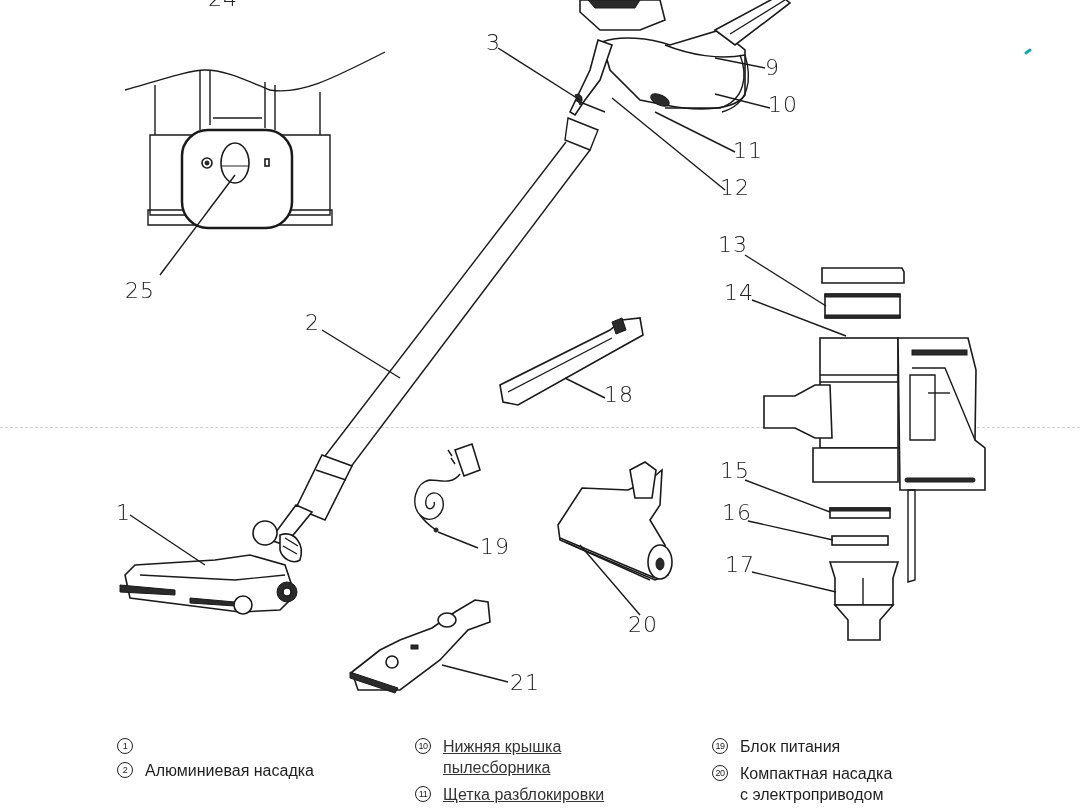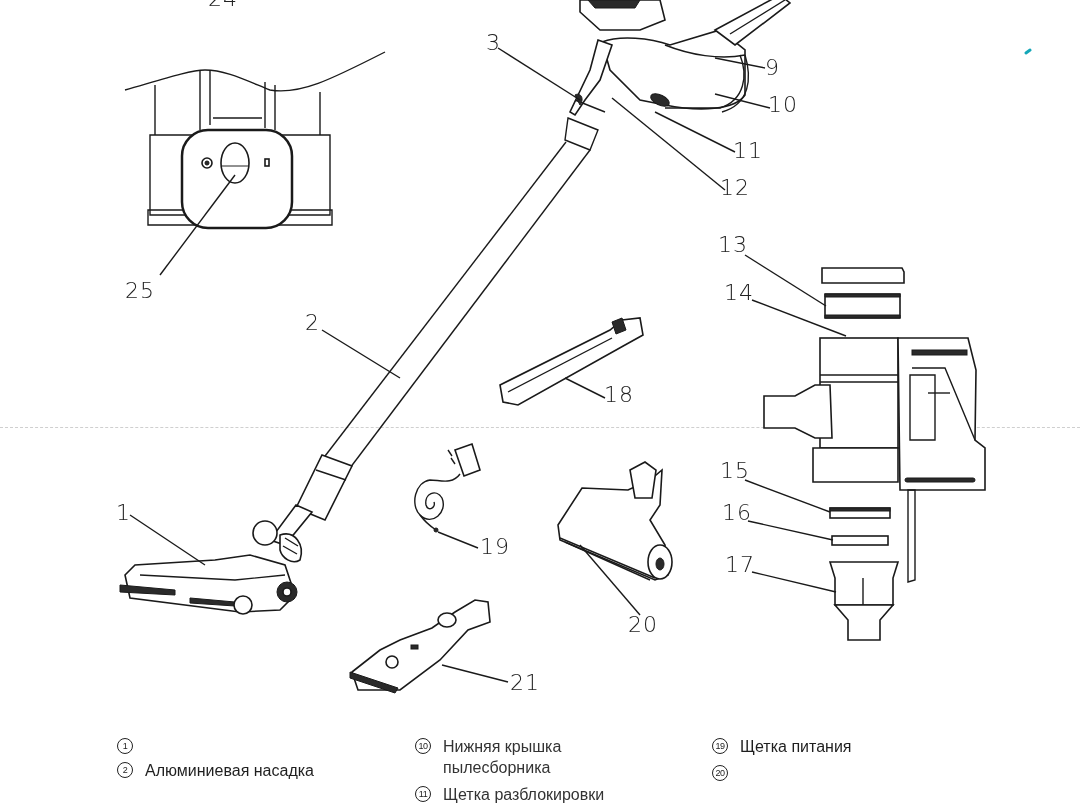--- a/index.html
+++ b/index.html
@@ -23,21 +23,21 @@
   .legend { position: absolute; left: 0; top: 736px; width: 1080px; height: 72px; }
   .legend-col { position: absolute; top: 0; }
   .legend-item { display: flex; align-items: flex-start; margin-bottom: 6px; }
   .num {
     display: inline-flex; align-items: center; justify-content: center;
     width: 14px; height: 14px; border: 1.3px solid #222; border-radius: 50%;
     font-size: 9px; color: #222; margin-right: 12px; margin-top: 2px; flex: 0 0 auto;
     letter-spacing: -0.5px;
   }
   .txt { font-size: 16px; line-height: 21px; color: #1f1f1f; white-space: pre-line; }
-  .faded .txt { color: #333; }
+  .faded .txt { color: #333; text-decoration: underline; }
   .accent-mark { position: absolute; left: 1024px; top: 50px; width: 8px; height: 3px; background: #14a7b8; transform: rotate(-35deg); border-radius: 2px; }
 </style>
 </head>
 <body>
 
 <div class="fold-line"></div>
 <div class="accent-mark"></div>
 
 <svg id="diagram" viewBox="0 0 1080 730">
 
@@ -206,19 +206,21 @@
 пылесборника</span>
     </div>
     <div class="legend-item">
       <span class="num">11</span>
       <span class="txt">Щетка разблокировки</span>
     </div>
   </div>
   <div class="legend-col" style="left:712px;">
     <div class="legend-item">
       <span class="num">19</span>
-      <span class="txt">Щетка питания</span>
+      <span class="txt">Блок питания</span>
     </div>
     <div class="legend-item">
       <span class="num">20</span>
+      <span class="txt">Компактная насадка
+с электроприводом</span>
     </div>
   </div>
 </div>
 
 </body></html>

